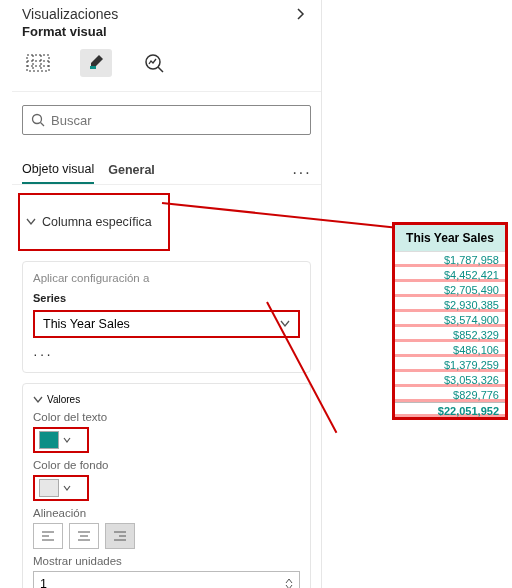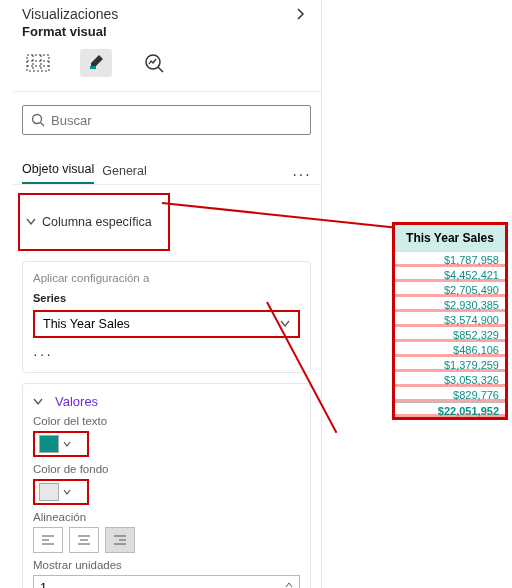--- a/index.html
+++ b/index.html
@@ -9,34 +9,34 @@
   .header-title { font-size: 14px; color: #333; }
   .collapse-arrow { width: 16px; font-size: 13px; color: #333; cursor: pointer; }
   .section-title { font-size: 13px; font-weight: 600; padding: 2px 10px 6px 10px; color: #222; }
   .icon-row { display: flex; gap: 26px; padding: 4px 10px; align-items: center; }
   .icon-btn { width: 32px; height: 28px; display: flex; align-items: center; justify-content: center; cursor: pointer; }
   .icon-btn.active { background: #e6e6e6; border-radius: 3px; }
   svg { display: block; }
   .hr { border: none; border-top: 1px solid #eee; margin: 10px 0; }
   .search-box { margin: 13px 10px; display: flex; align-items: center; border: 1px solid #888; border-radius: 2px; height: 30px; padding: 0 8px; gap: 6px; }
   .search-box input { border: none; outline: none; font-size: 13px; flex: 1; color: #666; }
-  .tabs { display: flex; gap: 8px; padding: 14px 10px 0 10px; border-bottom: 1px solid #eee; align-items: flex-end; }
-  .tab { font-size: 12.5px; color: #444; padding-bottom: 6px; cursor: pointer; }
+  .tabs { display: flex; gap: 14px; padding: 14px 10px 0 10px; border-bottom: 1px solid #eee; align-items: center; }
+  .tab { font-size: 12.5px; color: #444; padding-bottom: 6px; cursor: pointer; font-weight: bold; }
   .tab.active { border-bottom: 2px solid #0a7a6f; color: #111; font-weight: 500; }
   .more-dots { margin-left: auto; font-size: 16px; color: #444; cursor: pointer; letter-spacing: 1px; }
   .red-box { border: 2px solid #c00; }
   .section-columna { margin: 8px 6px 0 6px; padding: 20px 6px; display: flex; align-items: center; gap: 6px; width: 152px; }
   .chev { font-size: 11px; color: #555; }
   .section-columna-label { font-size: 12.5px; color: #333; }
   .card { margin: 10px 10px 0 10px; border: 1px solid #e5e5e5; border-radius: 4px; padding: 10px; position: relative; }
   .card-label-grey { font-size: 11.5px; color: #888; }
   .card-label { font-size: 11px; color: #222; margin-top: 8px; font-weight: 600; }
   .select { margin-top: 6px; width: 100%; height: 28px; border: 2px solid #c00; display: flex; align-items: center; justify-content: space-between; padding: 0 8px; font-size: 12.5px; background: #fff; cursor: pointer; }
   .dots-row { margin-top: 8px; font-size: 14px; color: #333; letter-spacing: 2px; cursor: pointer; }
-  .sub-header { display: flex; align-items: center; gap: 12px; font-size: 13px; color: #6d28d9; margin-bottom: 6px; }
+  .sub-header { display: flex; align-items: center; gap: 4px; font-size: 10px; color: #000000; margin-bottom: 6px; }
   .field-label { font-size: 11.5px; color: #666; margin-top: 6px; }
   .color-pick { margin-top: 4px; display: flex; align-items: center; border: 2px solid #c00; width: 56px; height: 26px; padding: 2px 4px; gap: 4px; cursor: pointer; }
   .swatch { width: 20px; height: 18px; border: 1px solid #aaa; }
   .teal { background: #0d8f86; }
   .grey { background: #e7e7e7; }
   .align-row { display: flex; gap: 6px; margin-top: 4px; }
   .align-btn { width: 30px; height: 26px; border: 1px solid #bbb; display: flex; align-items: center; justify-content: center; cursor: pointer; background: #fff; }
   .align-btn.selected { background: #ddd; }
   .spin { margin-top: 4px; width: 100%; height: 26px; border: 1px solid #bbb; display: flex; align-items: center; justify-content: space-between; padding: 0 6px; font-size: 12.5px; cursor: pointer; }
   .spin-arrows { display: flex; flex-direction: column; font-size: 8px; line-height: 6px; color: #555; }

